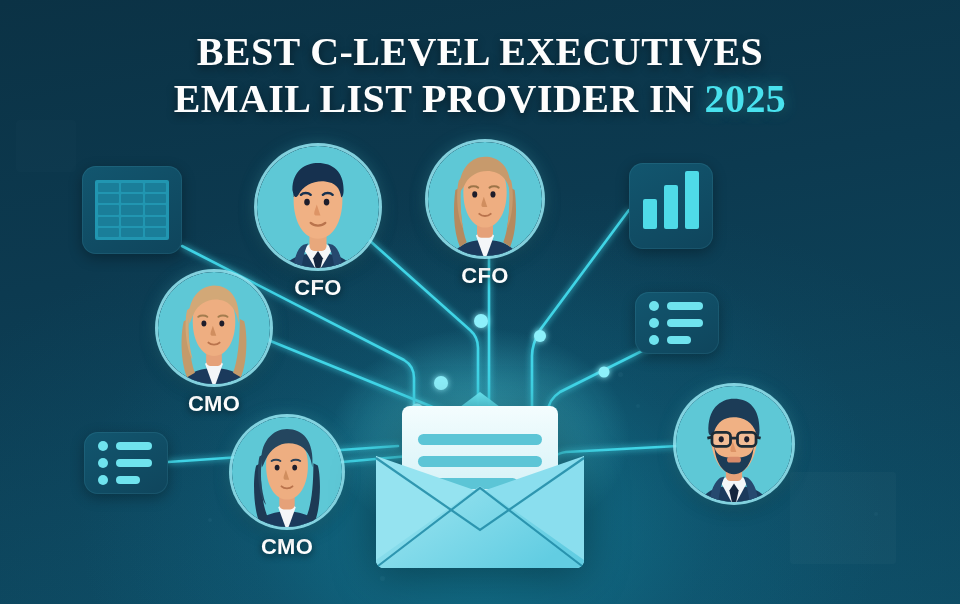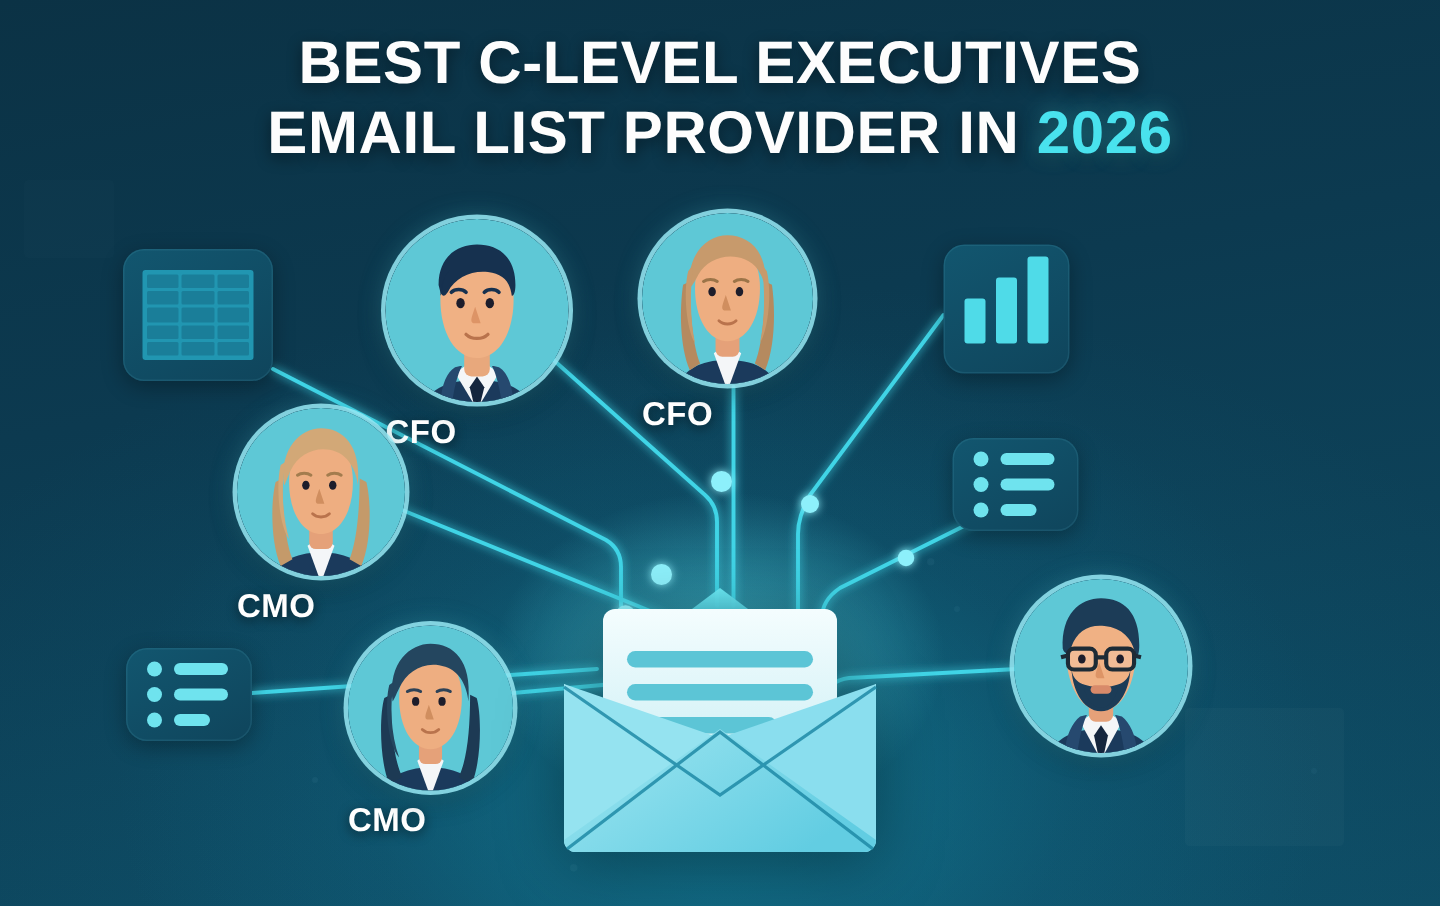--- a/index.html
+++ b/index.html
@@ -14,23 +14,24 @@
       radial-gradient(ellipse 560px 420px at 50% 86%, rgba(23,165,190,0.40) 0%, rgba(18,120,150,0.16) 42%, rgba(12,60,82,0.0) 72%),
       radial-gradient(ellipse 900px 600px at 50% 100%, rgba(16,108,138,0.35) 0%, rgba(12,62,84,0.0) 70%),
       linear-gradient(170deg,#0b3245 0%,#0c3a50 38%,#0d4259 68%,#0e4a62 100%);
   }
   
   .bg-panel{position:absolute;background:rgba(255,255,255,0.022);border-radius:3px;}
   .bg-dot{position:absolute;border-radius:50%;background:rgba(160,230,245,0.16);}
 
   
   #title{
-    position:absolute;left:0;right:0;top:22px;text-align:center;
+    position:absolute;left:0;right:0;top:32px;text-align:center;
     line-height:1.02;z-index:40;
     text-shadow:0 3px 10px rgba(0,0,0,0.45);
+    font-family:Liberation Serif, serif;
     -webkit-font-smoothing:antialiased;
   }
   #title .ln{display:block;font-weight:700;font-size:40px;letter-spacing:0.4px;color:#fdfdfd;}
   #title .ln2{margin-top:6px;}
   #title .yr{color:#49e2ee;text-shadow:0 0 14px rgba(73,226,238,0.45),0 3px 10px rgba(0,0,0,0.4);}
 
   
   #net{position:absolute;left:0;top:0;width:960px;height:604px;z-index:10;}
 
   
@@ -53,21 +54,21 @@
   .deco.list .row s{display:block;height:8px;border-radius:4px;background:#6fe3ee;text-decoration:none;}
   .deco.list .row.w1 s{width:36px;}
   .deco.list .row.w2 s{width:36px;}
   .deco.list .row.w3 s{width:24px;}
 
   
   .node{position:absolute;z-index:30;}
   .avatar{position:relative;border-radius:50%;overflow:hidden;
           box-shadow:0 0 0 3px rgba(150,232,243,0.85), 0 0 18px rgba(80,215,235,0.35), 0 6px 18px rgba(0,0,0,0.35);}
   .avatar svg{display:block;}
-  .role{margin-top:7px;text-align:left;color:#fff;font-weight:700;font-size:22px;
+  .role{margin-top:7px;text-align:center;color:#fff;font-weight:700;font-size:22px;
         text-shadow:0 2px 7px rgba(0,0,0,0.55);letter-spacing:0.3px;}
 
   
   #envelope{position:absolute;z-index:35;left:370px;top:400px;width:220px;height:175px;}
   #envelope svg{display:block;filter:drop-shadow(0 8px 22px rgba(0,0,0,0.35));}
 </style>
 </head>
 <body>
 
 <div id="stage">
@@ -75,21 +76,21 @@
   <div class="bg-panel" style="left:790px;top:472px;width:106px;height:92px;"></div>
   <div class="bg-panel" style="left:16px;top:120px;width:60px;height:52px;opacity:.5;"></div>
   <div class="bg-dot" style="left:380px;top:576px;width:5px;height:5px;opacity:.35;"></div>
   <div class="bg-dot" style="left:208px;top:518px;width:4px;height:4px;opacity:.3;"></div>
   <div class="bg-dot" style="left:618px;top:372px;width:5px;height:5px;opacity:.3;"></div>
   <div class="bg-dot" style="left:636px;top:404px;width:4px;height:4px;opacity:.28;"></div>
   <div class="bg-dot" style="left:874px;top:512px;width:4px;height:4px;opacity:.25;"></div>
 
   <div id="title">
     <span class="ln ln1">BEST C-LEVEL EXECUTIVES</span>
-    <span class="ln ln2"><span>EMAIL LIST PROVIDER IN</span> <span class="yr">2026</span></span>
+    <span class="ln ln2"><span>EMAIL LIST PROVIDER IN</span> <span class="yr">2025</span></span>
   </div>
 
   <svg id="net" viewBox="0 0 960 604">
     <defs>
       <filter id="glow" x="-60%" y="-60%" width="220%" height="220%">
         <feGaussianBlur stdDeviation="3.2" result="b"></feGaussianBlur>
         <feMerge>
             <feMergeNode in="b"></feMergeNode>
             <feMergeNode in="SourceGraphic"></feMergeNode>
           </feMerge>

